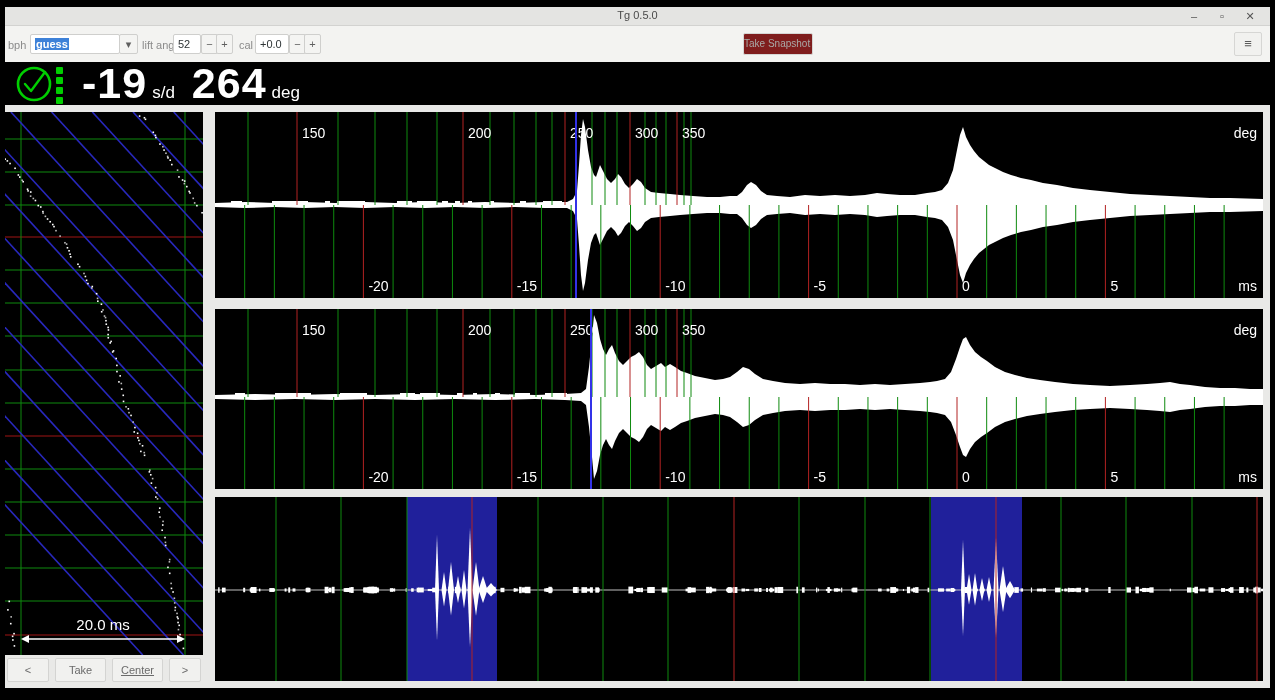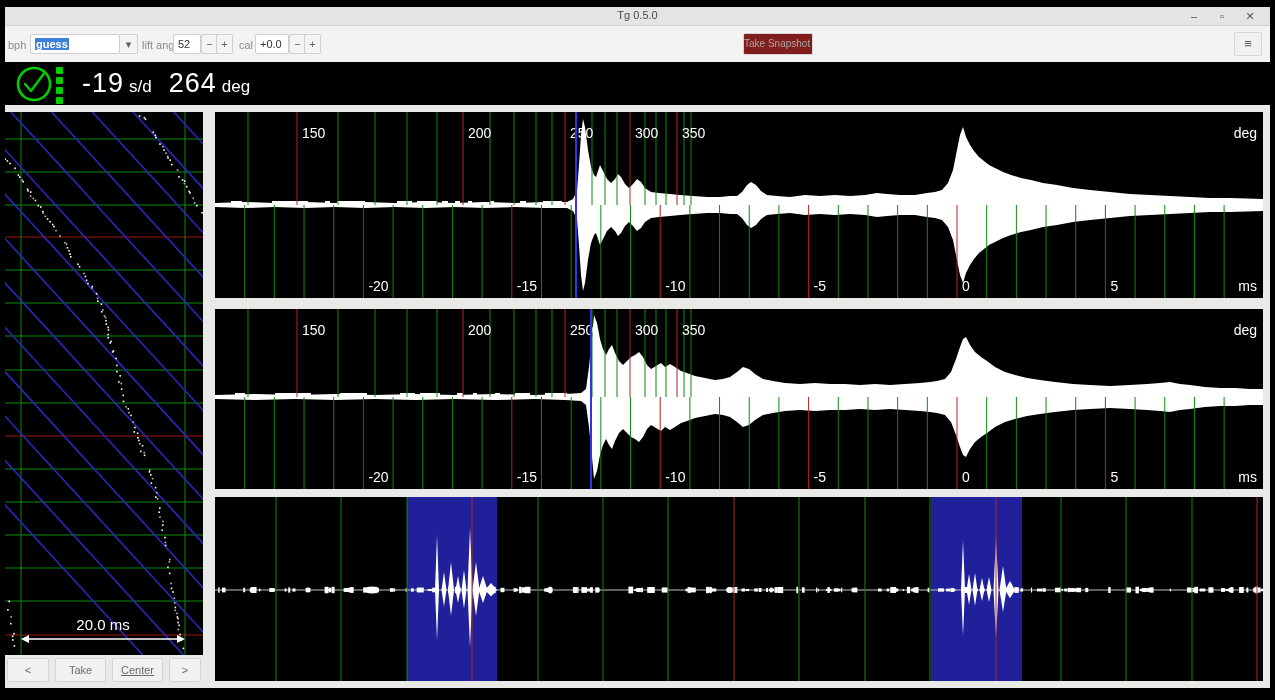--- a/index.html
+++ b/index.html
@@ -22,21 +22,21 @@
   #snapshot-btn{position:absolute;left:738px;top:7px;width:68px;height:20px;background:#7f1d1d;
     border:1px solid #d6d6d4;border-radius:2px;font-size:10px;color:#a9a9a7;text-align:left;line-height:20px;}
   #menu-btn{position:absolute;right:8px;top:6px;width:26px;height:22px;background:#f1f1ef;
     border:1px solid #d6d6d4;border-radius:2px;font-size:13px;color:#5a5a5a;text-align:center;line-height:22px;}
   
   #infobar{position:absolute;left:0;top:55px;width:100%;height:43px;background:#000;
     display:flex;align-items:baseline;color:#fff;}
   #ok-icon{position:absolute;left:9px;top:3px;}
   #signal-dots{position:absolute;left:51px;top:5px;display:flex;flex-direction:column;gap:3px;}
   .dot{width:7px;height:7px;background:#00cf00;border-radius:1px;}
-  .num{font-size:27px;letter-spacing:1px;line-height:43px;}
+  .num{font-size:43px;letter-spacing:1px;line-height:43px;font-weight:bold;}
   .unit{font-size:17px;margin-left:5px;}
   #rate-group{margin-left:77px;}
   .grp{display:inline;}
   
   #paperstrip-panel{position:absolute;left:0;top:105px;width:198px;height:543px;background:#000;}
   #paper-buttons{position:absolute;left:0px;top:651px;width:206px;height:28px;display:flex;gap:6px;padding-left:2px;}
   .pbtn{height:22px;background:#f1f1ef;border:1px solid #d4d4d2;border-radius:2px;
     font-size:11px;color:#6b6b6b;text-align:center;line-height:22px;}
   #btn-left{width:40px;} #btn-clear{width:49px;} #btn-center{width:49px;text-decoration:underline;} #btn-right{width:30px;}
   .plot{position:absolute;left:210px;background:#000;}

